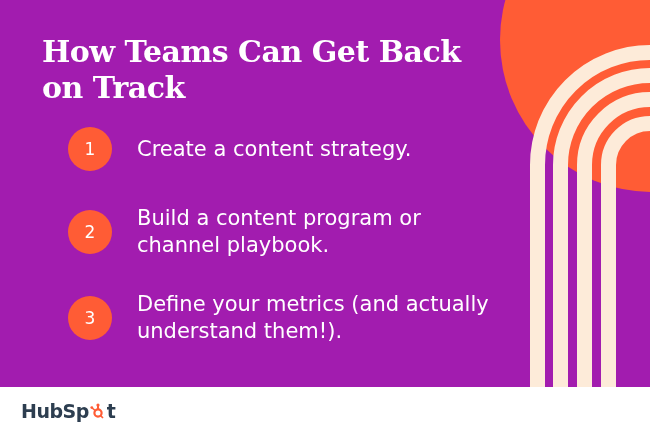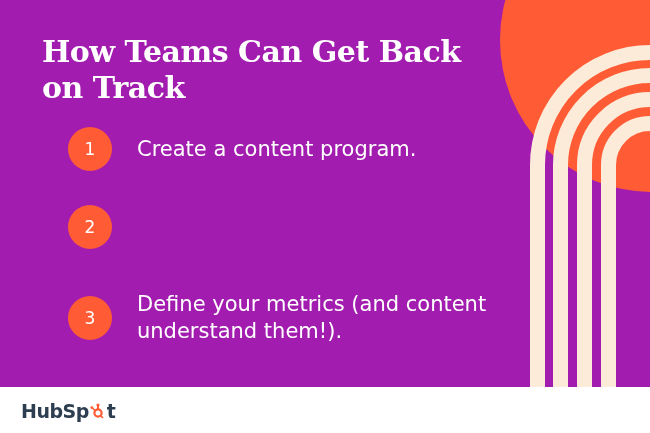--- a/index.html
+++ b/index.html
@@ -25,30 +25,31 @@
       <path d="M560.5 387 V165 A89.5 89.5 0 0 1 650 75.5 H660"></path>
       <path d="M584.5 387 V165 A65.5 65.5 0 0 1 650 99.5 H660"></path>
       <path d="M608.5 387 V165 A41.5 41.5 0 0 1 650 123.5 H660"></path>
     </g>
   </svg>
 
   <h1 class="title">How Teams Can Get Back on Track</h1>
 
   <div class="item" style="top:127px;">
     <div class="num">1</div>
-    <div class="txt">Create a content program.</div>
+    <div class="txt">Create a content strategy.</div>
   </div>
 
   <div class="item" style="top:205px;">
     <div class="num">2</div>
+    <div class="txt">Build a content program or channel playbook.</div>
   </div>
 
   <div class="item" style="top:291px;">
     <div class="num">3</div>
-    <div class="txt">Define your metrics (and content understand them!).</div>
+    <div class="txt">Define your metrics (and actually understand them!).</div>
   </div>
 </div>
 
 <div class="footer">
   <div class="logo">
     <span>HubSp</span>
     <svg class="sprocket" viewBox="0 0 16 16">
       <circle cx="8" cy="10" r="3.6" fill="none" stroke="#ff5c35" stroke-width="2.2"></circle>
       <line x1="8" y1="6.4" x2="8" y2="2.5" stroke="#ff5c35" stroke-width="2"></line>
       <circle cx="8" cy="2" r="1.6" fill="#ff5c35"></circle>

